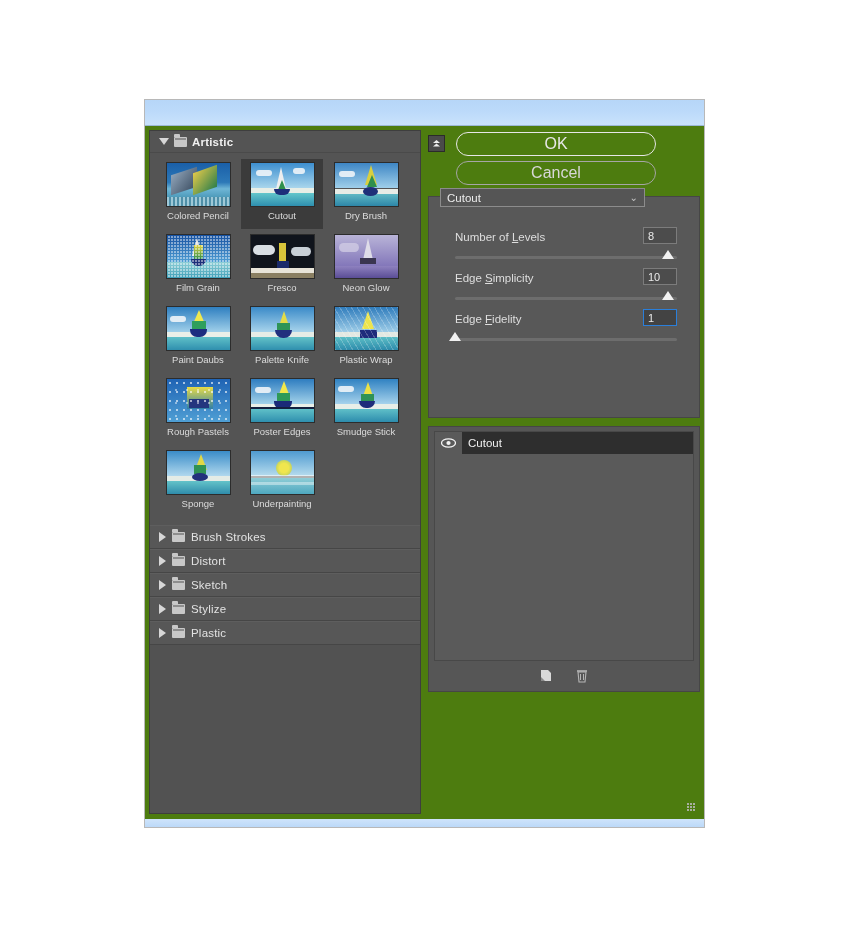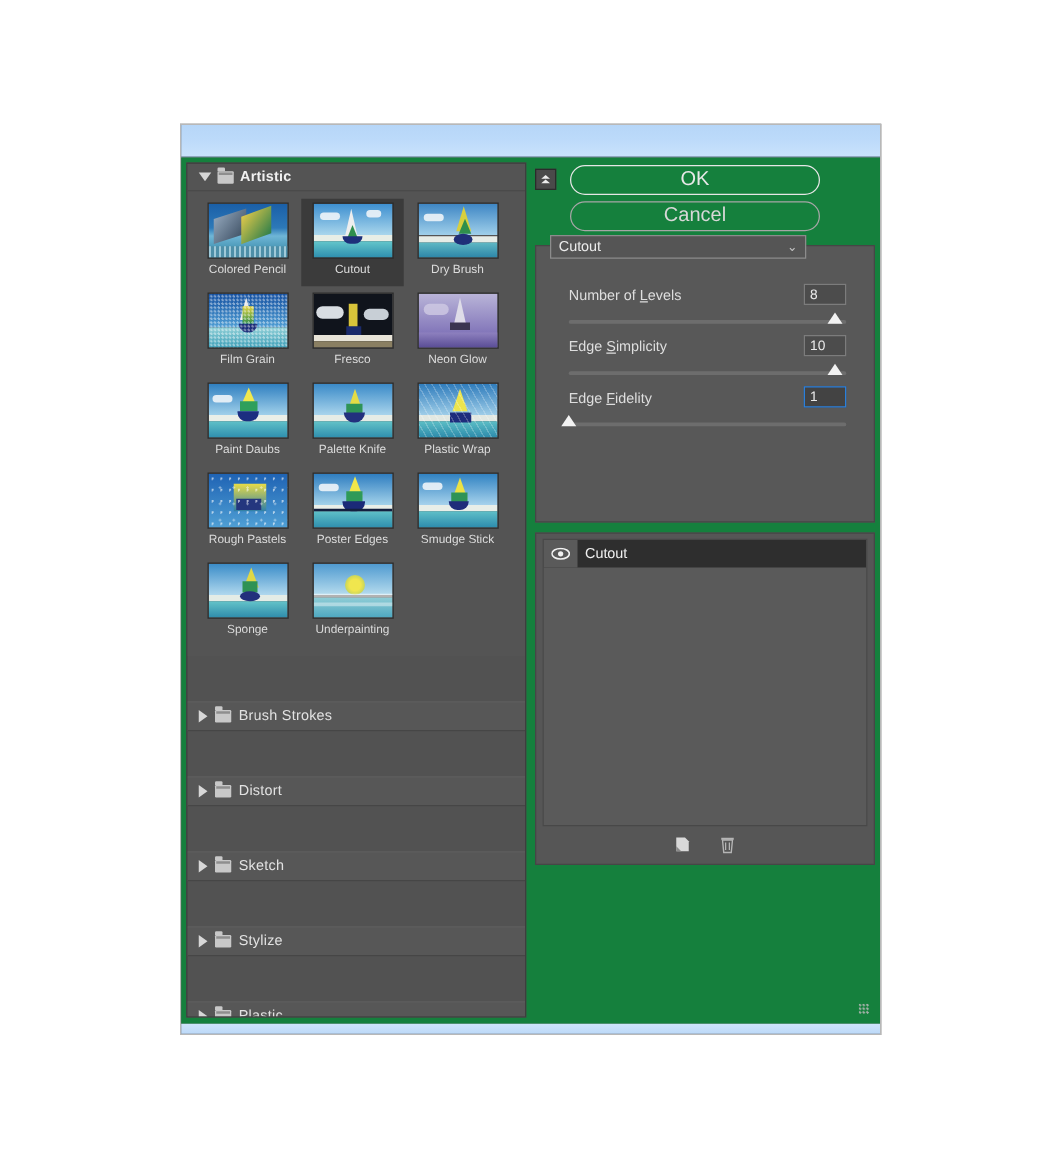--- a/index.html
+++ b/index.html
@@ -24,21 +24,21 @@
   }
   .title-text{
     position:absolute;left:10px;top:5px;font-size:11px;color:#20364f;
   }
   .bottombar{
     position:absolute;left:0;bottom:0;width:100%;height:8px;
     background:linear-gradient(to bottom,#cfe4fb,#bcd9f8);
   }
   .body{
     position:absolute;left:0;top:26px;right:0;bottom:8px;
-    background:#15803d;
+    background:#4d7c0f;
   }
 
   
   .left-pane{
     position:absolute;left:4px;top:4px;width:272px;bottom:5px;
     background:#525252;
     border:1px solid #3e3e3e;
     box-sizing:border-box;
     overflow:hidden;
   }
@@ -88,21 +88,21 @@
   .sc{position:absolute;inset:0;}
   .sky{position:absolute;left:0;top:0;right:0;height:58%;background:linear-gradient(to bottom,#2f7fc4,#8fc7e8);}
   .sand{position:absolute;left:0;top:58%;right:0;height:12%;background:#dfe6e0;}
   .sea{position:absolute;left:0;top:70%;right:0;bottom:0;background:linear-gradient(to bottom,#5fc2c8,#2f8fae);}
   .cloud{position:absolute;width:16px;height:6px;background:#eef4f8;border-radius:6px;opacity:.9;}
   .boat-sail{position:absolute;width:0;height:0;border-left:7px solid transparent;border-right:7px solid transparent;border-bottom:24px solid #f2d23b;}
   .boat-hull{position:absolute;width:18px;height:7px;background:#1d2f7a;border-radius:0 0 7px 7px;}
 
   .cat-row{
     height:22px;display:flex;align-items:center;gap:6px;padding-left:9px;
-    background:#575757;border-bottom:1px solid #464646;border-top:1px solid #5e5e5e;margin-top:36px;
+    background:#575757;border-bottom:1px solid #464646;border-top:1px solid #5e5e5e;
   }
 
   
   .right-pane{
     position:absolute;left:283px;top:4px;right:4px;bottom:5px;
   }
   .collapse-btn{
     position:absolute;left:0;top:5px;width:17px;height:17px;
     background:#4a4a4a;border:1px solid #2b2b2b;box-sizing:border-box;
     display:flex;align-items:center;justify-content:center;

